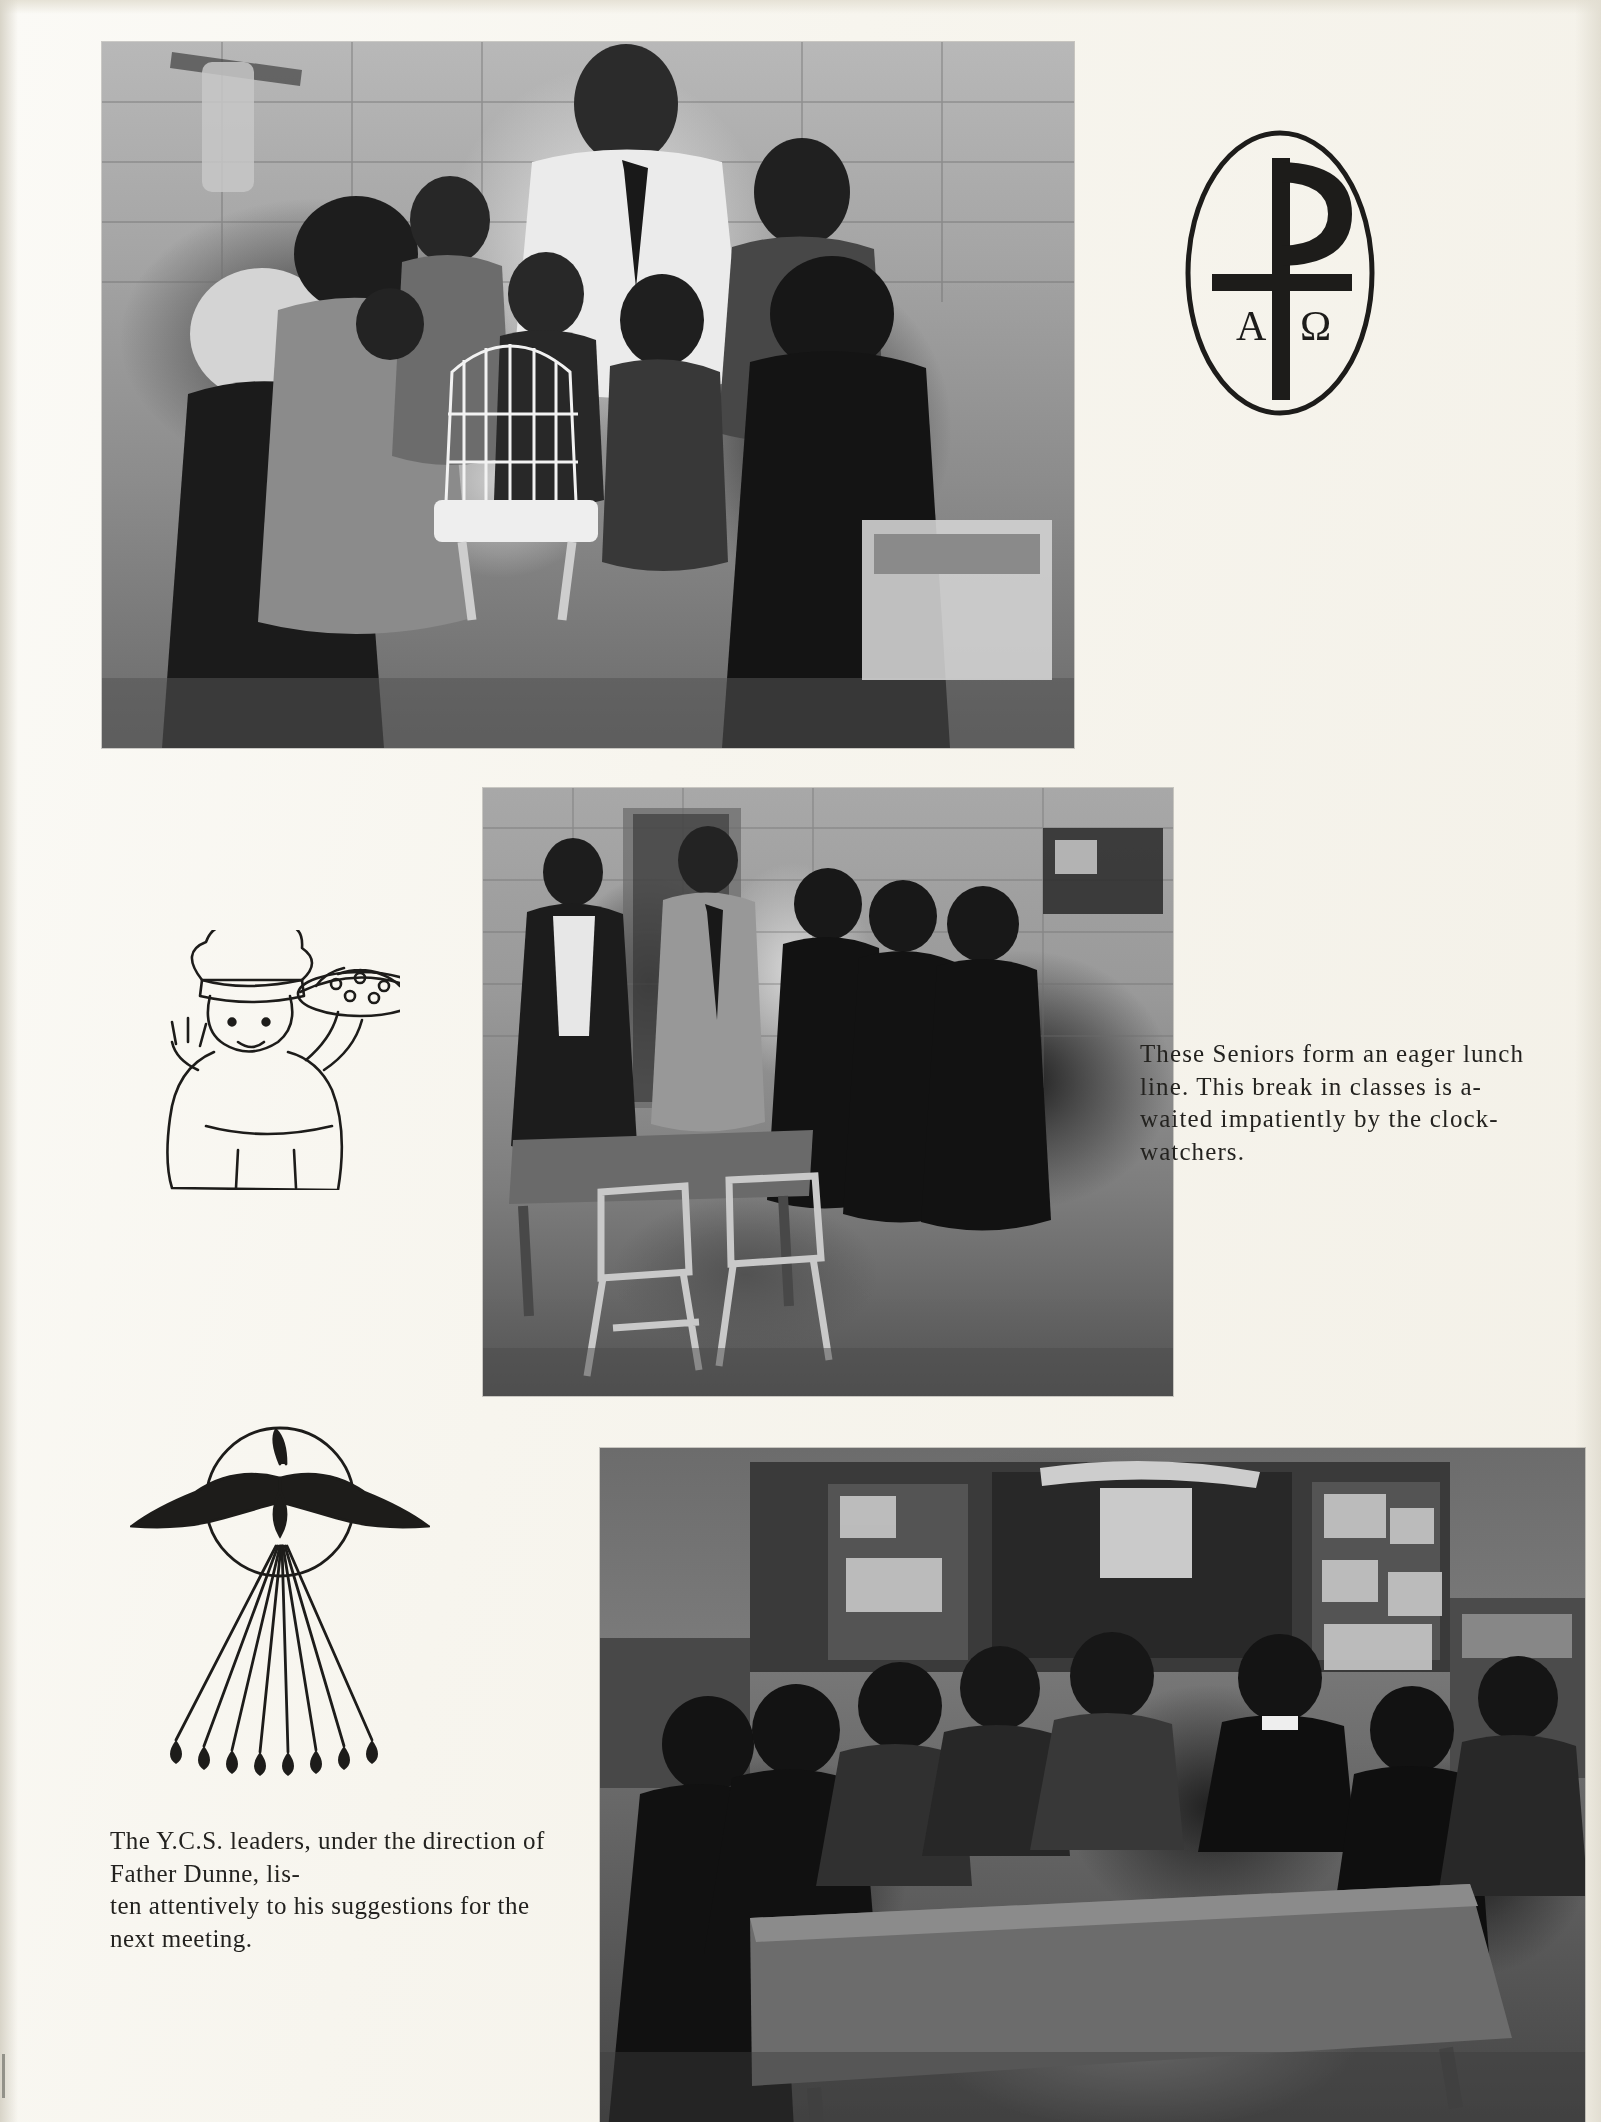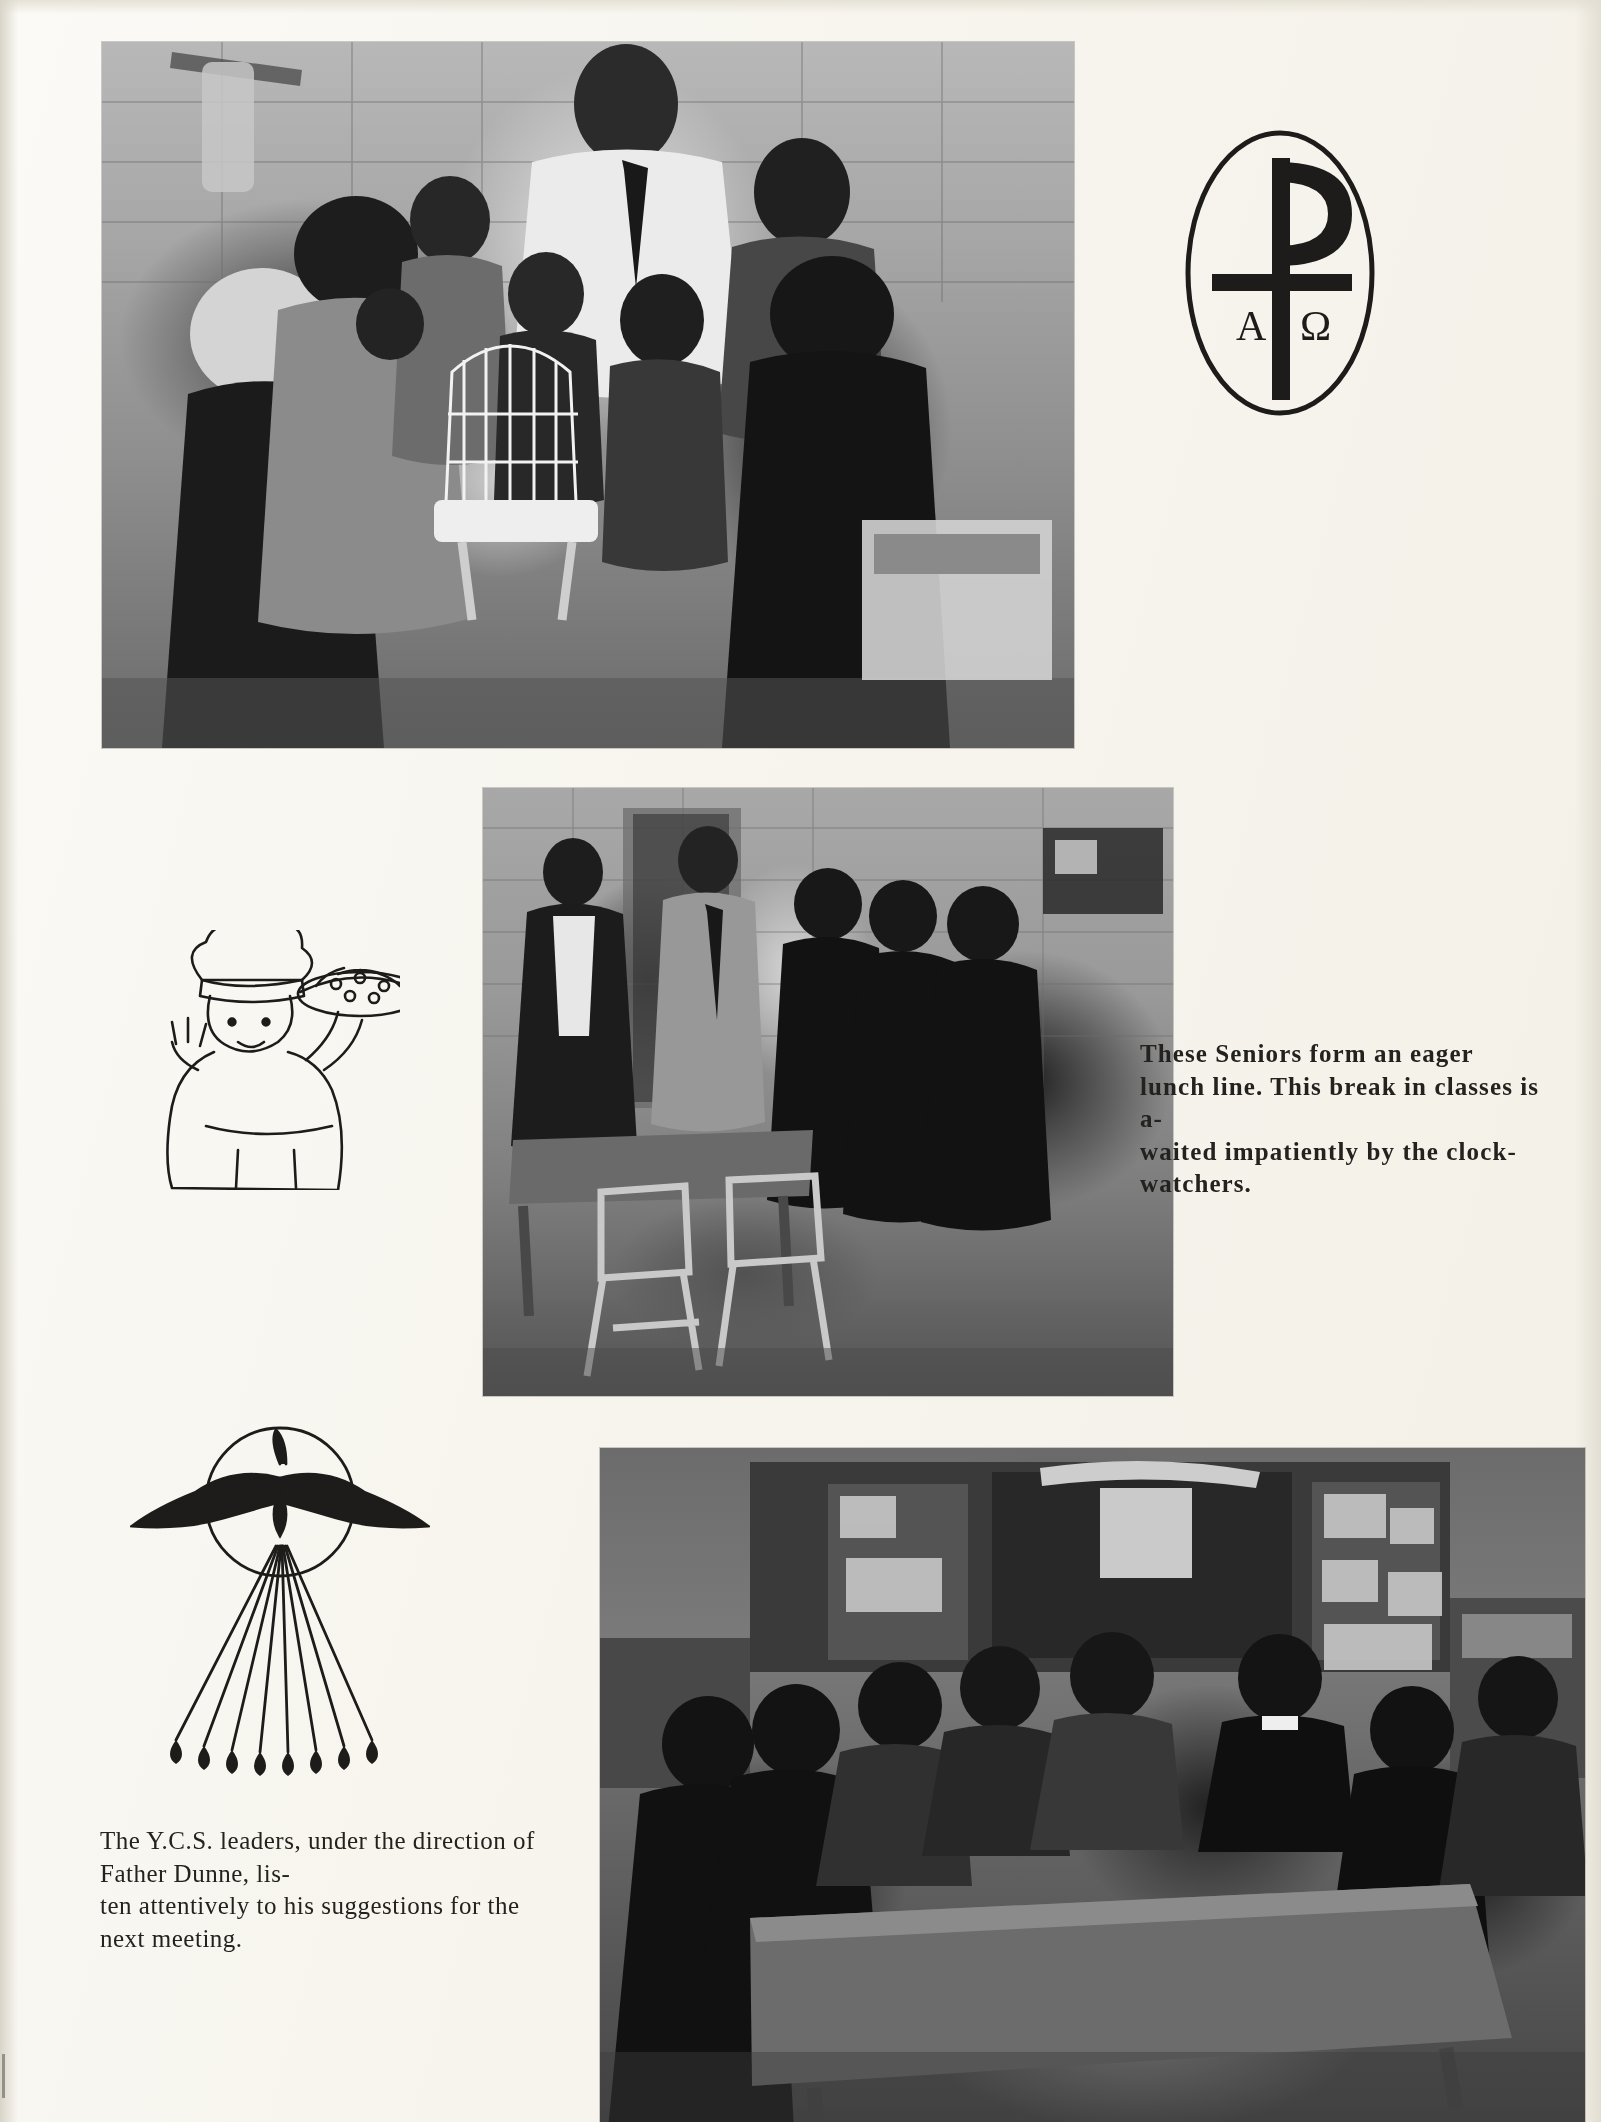--- a/index.html
+++ b/index.html
@@ -104,22 +104,22 @@
   .caption {
     position: absolute;
     color: #23221f;
     font-family: "Liberation Serif", serif;
     font-size: 25px;
     line-height: 1.30;
     letter-spacing: 0.4px;
     white-space: pre-line;
   }
   #caption-csmc { left: 1058px; top: 493px; width: 470px; }
-  #caption-lunch { left: 1140px; top: 1013px; width: 400px; letter-spacing: 1.1px; font-weight: bold; }
-  #caption-ycs { left: 100px; top: 1800px; width: 470px; letter-spacing: 0.5px; }
+  #caption-lunch { left: 1140px; top: 1013px; width: 400px; letter-spacing: 1.1px; }
+  #caption-ycs { left: 110px; top: 1800px; width: 470px; letter-spacing: 0.5px; }
 
   
   .art {
     position: absolute;
   }
   #emblem-chi-rho { left: 1160px; top: 128px; width: 240px; height: 290px; }
   #art-chef      { left: 110px;  top: 930px;  width: 290px; height: 260px; }
   #emblem-dove   { left: 130px;  top: 1420px; width: 300px; height: 360px; }
 
   .art svg { display: block; width: 100%; height: 100%; }

